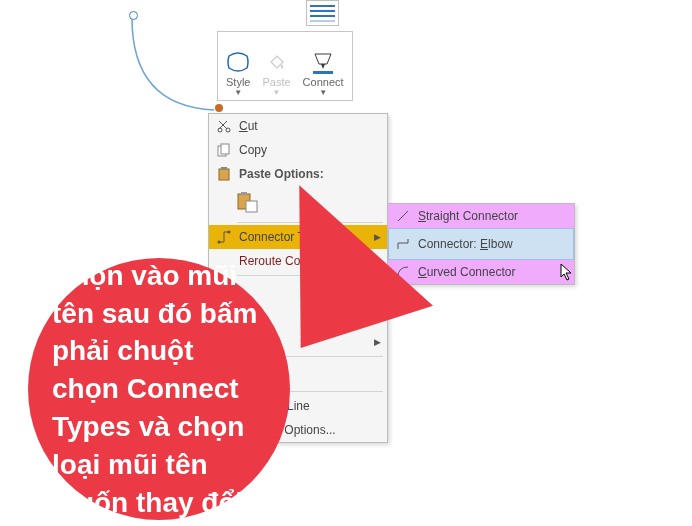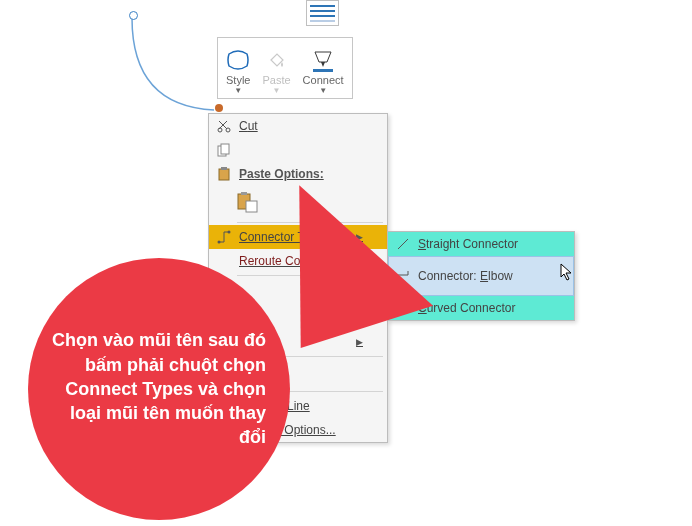--- a/index.html
+++ b/index.html
@@ -34,95 +34,94 @@
     background: #fff;
   }
   .handle-end {
     position: absolute; top: 104px; left: 215px;
     width: 8px; height: 8px; border-radius: 50%;
     background: #c86a2a;
   }
 
   
   .mini-toolbar {
-    position: absolute; top: 37px; left: 217px;
+    position: absolute; top: 31px; left: 217px;
     border: 1px solid #c6c6c6;
     background: #fff;
     display: flex; align-items: flex-start;
-    padding: 12px 8px 3px 8px;
+    padding: 20px 8px 3px 8px;
     gap: 12px;
   }
   .mini-item { display: flex; flex-direction: column; align-items: center; gap: 2px; cursor: default; }
   .mini-item svg { display: block; }
   .mini-label { font-size: 11px; color: #666; }
   .mini-label.disabled { color: #bfbfbf; }
   .mini-arrow { font-size: 8px; color: #666; margin-top: -2px; }
 
   
   .context-menu {
     position: absolute; top: 113px; left: 208px;
     width: 180px;
     border: 1px solid #bcbcbc;
     background: #f5f5f5;
     box-shadow: 2px 2px 4px rgba(0,0,0,0.15);
   }
   .ctx-row {
     display: flex; align-items: center;
     height: 24px;
-    padding: 0 24px 0 4px;
+    padding: 0 6px 0 4px;
     position: relative;
-    text-decoration: underline;
   }
   .ctx-row.hover { background: #eab308; }
   .ctx-row.disabled .ctx-label { color: #7f1d1d; }
   .ctx-icon { width: 22px; display: flex; justify-content: center; flex-shrink: 0; }
   .ctx-label { flex: 1; padding-left: 4px; }
   .ctx-label .ul { text-decoration: underline; }
   .ctx-arrow { font-size: 9px; color: #555; }
   .ctx-sep { height: 1px; background: #d4d4d4; margin: 2px 4px 2px 28px; }
   .ctx-header { font-weight: bold; color: #555; }
   .paste-box {
     height: 34px; padding-left: 26px; display: flex; align-items: center;
   }
   .paste-option {
     width: 26px; height: 26px; border: 1px solid transparent; display:flex;align-items:center;justify-content:center;
   }
 
   
   .submenu {
-    position: absolute; top: 231px; left: 387px;
+    position: absolute; top: 203px; left: 387px;
     width: 188px;
     border: 1px solid #bcbcbc;
-    background: #5eead4;
+    background: #f0abfc;
     box-shadow: 2px 2px 4px rgba(0,0,0,0.15);
   }
   .sub-row {
     display: flex; align-items: center; height: 24px;
     padding: 0 6px 0 4px;
   }
-  .sub-row.hover { background: #cde1f3; border: 1px solid #9bc2e6; padding: 0 5px 0 3px; height: 40px; }
+  .sub-row.hover { background: #cde1f3; border: 1px solid #9bc2e6; padding: 0 5px 0 3px; height: 32px; }
   .sub-icon { width: 22px; display: flex; justify-content: center; }
   .sub-label { flex: 1; padding-left: 4px; }
 
   
   .cursor {
     position: absolute; top: 263px; left: 560px; width: 14px; height: 18px;
   }
 
   
   .bubble {
     position: absolute; top: 258px; left: 28px;
     width: 262px; height: 262px;
     background: #eb3a45;
     border-radius: 50%;
     display: flex; align-items: center; justify-content: center;
     padding: 24px;
   }
   .bubble-text {
-    color: #fff; font-size: 18px; text-align: right; font-weight: bold; line-height: 1.35;
+    color: #fff; font-size: 28px; text-align: left; font-weight: bold; line-height: 1.35;
   }
   .bubble-tail {
     position: absolute; top: 230px; left: 236px;
     width: 0; height: 0;
     border-left: 70px solid transparent;
     border-right: 110px solid transparent;
     border-bottom: 120px solid #eb3a45;
     transform: rotate(-138deg);
   }
 </style>
@@ -175,20 +174,21 @@
     </span>
     <span class="ctx-label"><span class="ul">C</span>ut</span>
   </div>
   <div class="ctx-row">
     <span class="ctx-icon">
       <svg width="14" height="14">
           <rect x="1" y="3" width="8" height="10" fill="#fff" stroke="#888"></rect>
           <rect x="4" y="1" width="8" height="10" fill="#fff" stroke="#888"></rect>
         </svg>
     </span>
+    <span class="ctx-label">Copy</span>
   </div>
   <div class="ctx-row">
     <span class="ctx-icon">
       <svg width="14" height="14">
           <rect x="2" y="2" width="10" height="11" fill="#d9a44b" stroke="#8a6a2a"></rect>
           <rect x="4" y="0" width="6" height="3" fill="#888"></rect>
         </svg>
     </span>
     <span class="ctx-label ctx-header">Paste Options:</span>
   </div>

